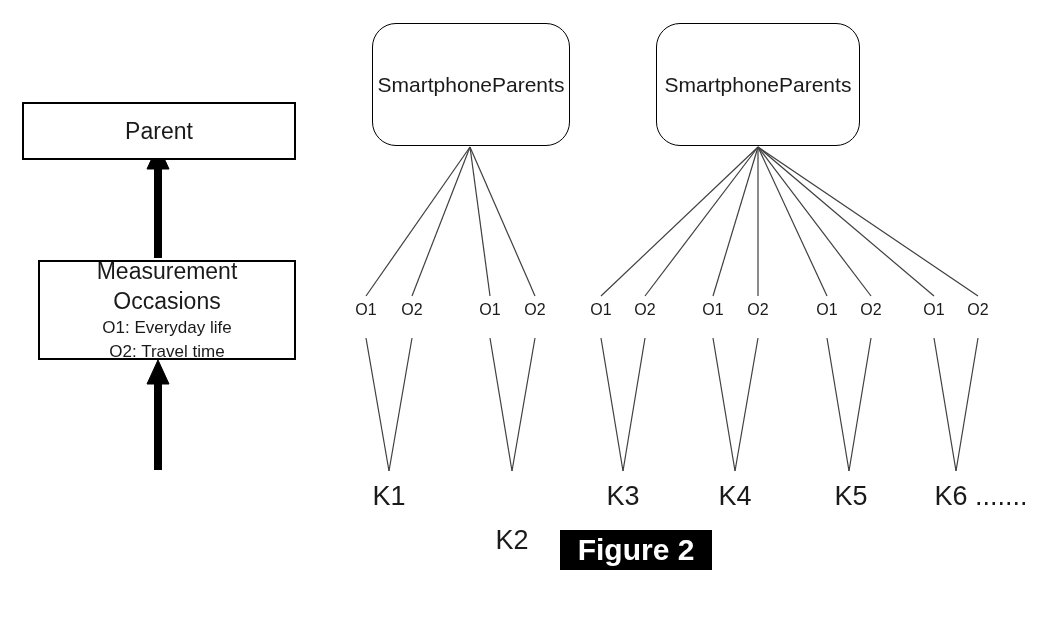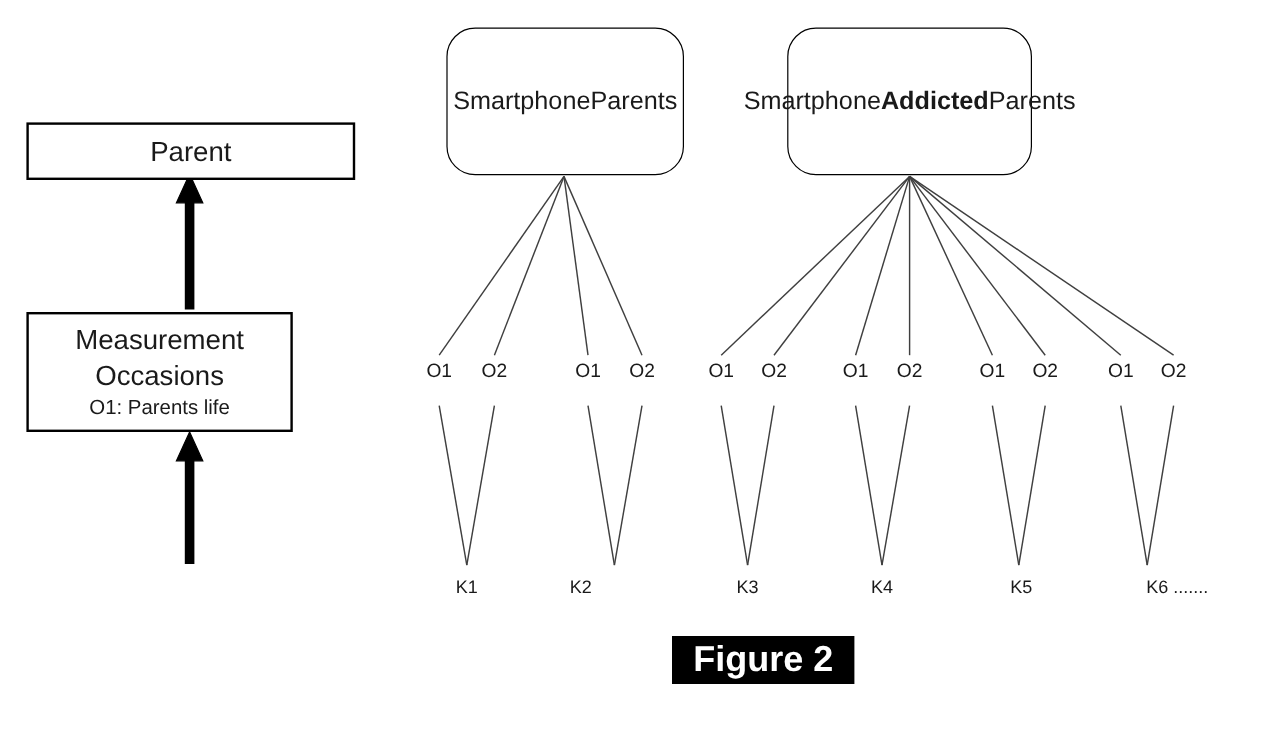--- a/index.html
+++ b/index.html
@@ -67,21 +67,21 @@
     top: 301px;
     transform: translateX(-50%);
     font-size: 16px;
     color: #1a1a1a;
     white-space: nowrap;
   }
   .kid-label {
     position: absolute;
     top: 481px;
     transform: translateX(-50%);
-    font-size: 15px;
+    font-size: 27px;
     color: #1a1a1a;
     white-space: nowrap;
   }
   .figure-caption {
     position: absolute;
     left: 560px;
     top: 530px;
     width: 152px;
     height: 40px;
     background: #000000;
@@ -137,56 +137,56 @@
       <line x1="645" y1="338" x2="623" y2="471"></line>
       <line x1="713" y1="338" x2="735" y2="471"></line>
       <line x1="758" y1="338" x2="735" y2="471"></line>
       <line x1="827" y1="338" x2="849" y2="471"></line>
       <line x1="871" y1="338" x2="849" y2="471"></line>
       <line x1="934" y1="338" x2="956" y2="471"></line>
       <line x1="978" y1="338" x2="956" y2="471"></line>
     </g>
   </svg>
 
-  <div class="flow-box" style="left:22px; top:102px; width:274px; height:48px;">
+  <div class="flow-box" style="left:22px; top:102px; width:274px; height:58px;">
     <span class="title">Parent</span>
   </div>
 
-  <div class="flow-box" style="left:22px; top:260px; width:222px; height:100px;">
+  <div class="flow-box" style="left:38px; top:260px; width:258px; height:100px;">
     <span class="title">Measurement Occasions</span>
-    <span class="sub">O1: Parents life</span>
+    <span class="sub">O1: Everyday life</span>
+    <span class="sub">O2: Travel time</span>
   </div>
 
 
   <div class="group-box" style="left:372px; top:23px; width:198px; height:123px;">
     <span class="gline">Smartphone</span>
     <span class="gline">Parents</span>
   </div>
 
   <div class="group-box" style="left:656px; top:23px; width:204px; height:123px;">
     <span class="gline">Smartphone</span>
-    <span class="gline bold">Addicted</span>
     <span class="gline">Parents</span>
   </div>
 
   <span class="occ-label" style="left:366px;">O1</span>
   <span class="occ-label" style="left:412px;">O2</span>
   <span class="occ-label" style="left:490px;">O1</span>
   <span class="occ-label" style="left:535px;">O2</span>
   <span class="occ-label" style="left:601px;">O1</span>
   <span class="occ-label" style="left:645px;">O2</span>
   <span class="occ-label" style="left:713px;">O1</span>
   <span class="occ-label" style="left:758px;">O2</span>
   <span class="occ-label" style="left:827px;">O1</span>
   <span class="occ-label" style="left:871px;">O2</span>
   <span class="occ-label" style="left:934px;">O1</span>
   <span class="occ-label" style="left:978px;">O2</span>
 
   <span class="kid-label" style="left:389px;">K1</span>
-  <span class="kid-label" style="left:484px;">K2</span>
+  <span class="kid-label" style="left:512px;margin-top:44px;">K2</span>
   <span class="kid-label" style="left:623px;">K3</span>
   <span class="kid-label" style="left:735px;">K4</span>
   <span class="kid-label" style="left:824px;margin-left:27px;">K5</span>
   <span class="kid-label" style="left:981px;">K6 .......</span>
 
   <div class="figure-caption">
     <span>Figure 2</span>
   </div>
 
 </div>

